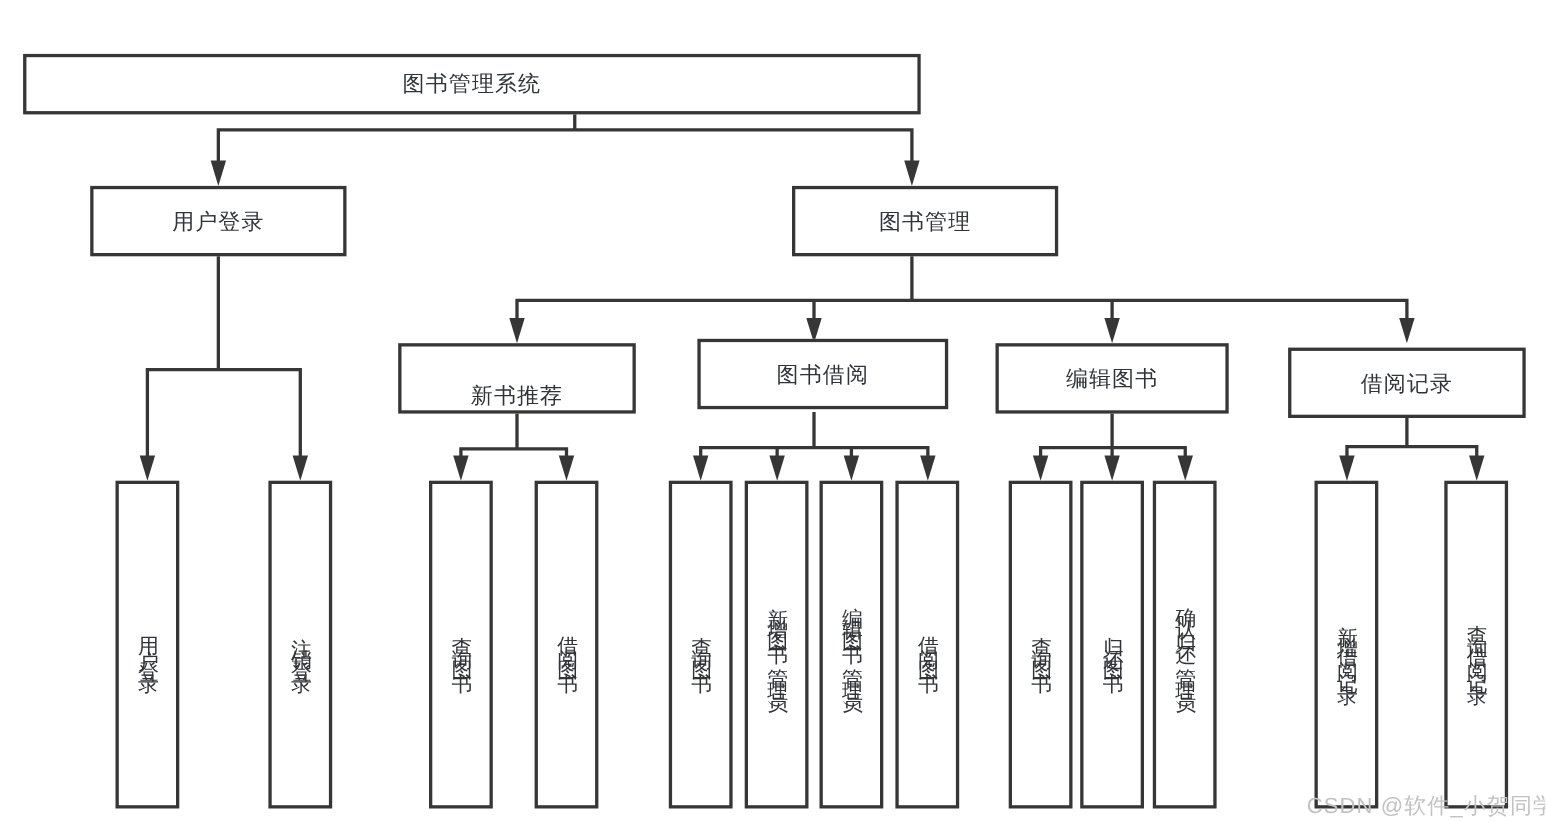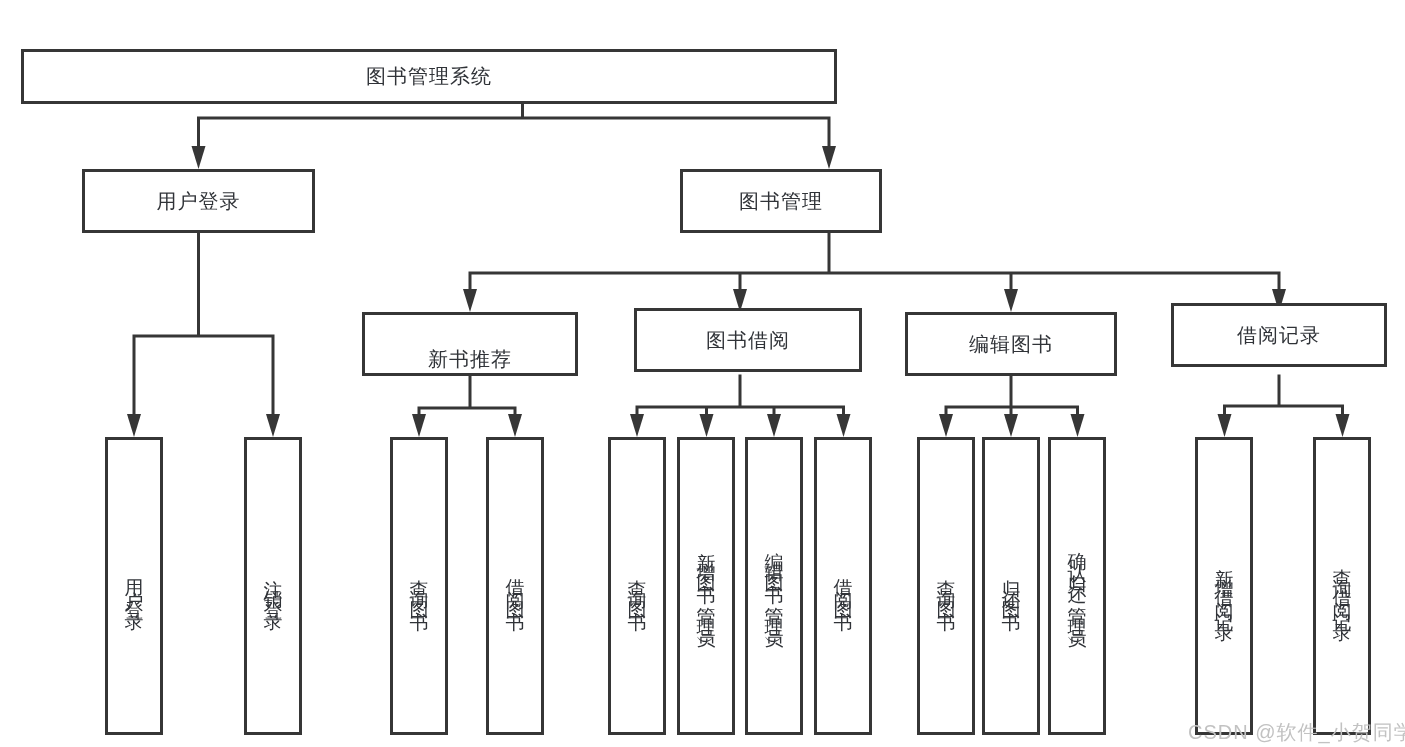--- a/index.html
+++ b/index.html
@@ -91,34 +91,34 @@
     <polygon class="head" points="1335.5,414 1349.5,414 1342.5,437"></polygon>
   </svg>
 
   <div class="box" style="left:21px;top:13px;width:816px;height:55px;margin-top:36px;">
     <span>图书管理系统</span>
   </div>
 
   <div class="box" style="left:82px;top:169px;width:233px;height:64px;">
     <span>用户登录</span>
   </div>
-  <div class="box" style="left:680px;top:169px;width:202px;height:64px;">
+  <div class="box" style="left:720px;top:169px;width:242px;height:64px;">
     <span>图书管理</span>
   </div>
 
   <div class="box" style="left:362px;top:312px;width:216px;height:64px;align-items:flex-end;">
     <span>新书推荐</span>
   </div>
   <div class="box" style="left:634px;top:308px;width:228px;height:64px;">
     <span>图书借阅</span>
   </div>
   <div class="box" style="left:905px;top:312px;width:212px;height:64px;">
     <span>编辑图书</span>
   </div>
-  <div class="box" style="left:1171px;top:303px;width:216px;height:64px;">
+  <div class="box" style="left:1171px;top:316px;width:216px;height:64px;">
     <span>借阅记录</span>
   </div>
 
   <div class="vbox" style="left:105px;">
     <span class="vtext">用户登录</span>
   </div>
   <div class="vbox" style="left:244px;">
     <span class="vtext">注销登录</span>
   </div>
 

